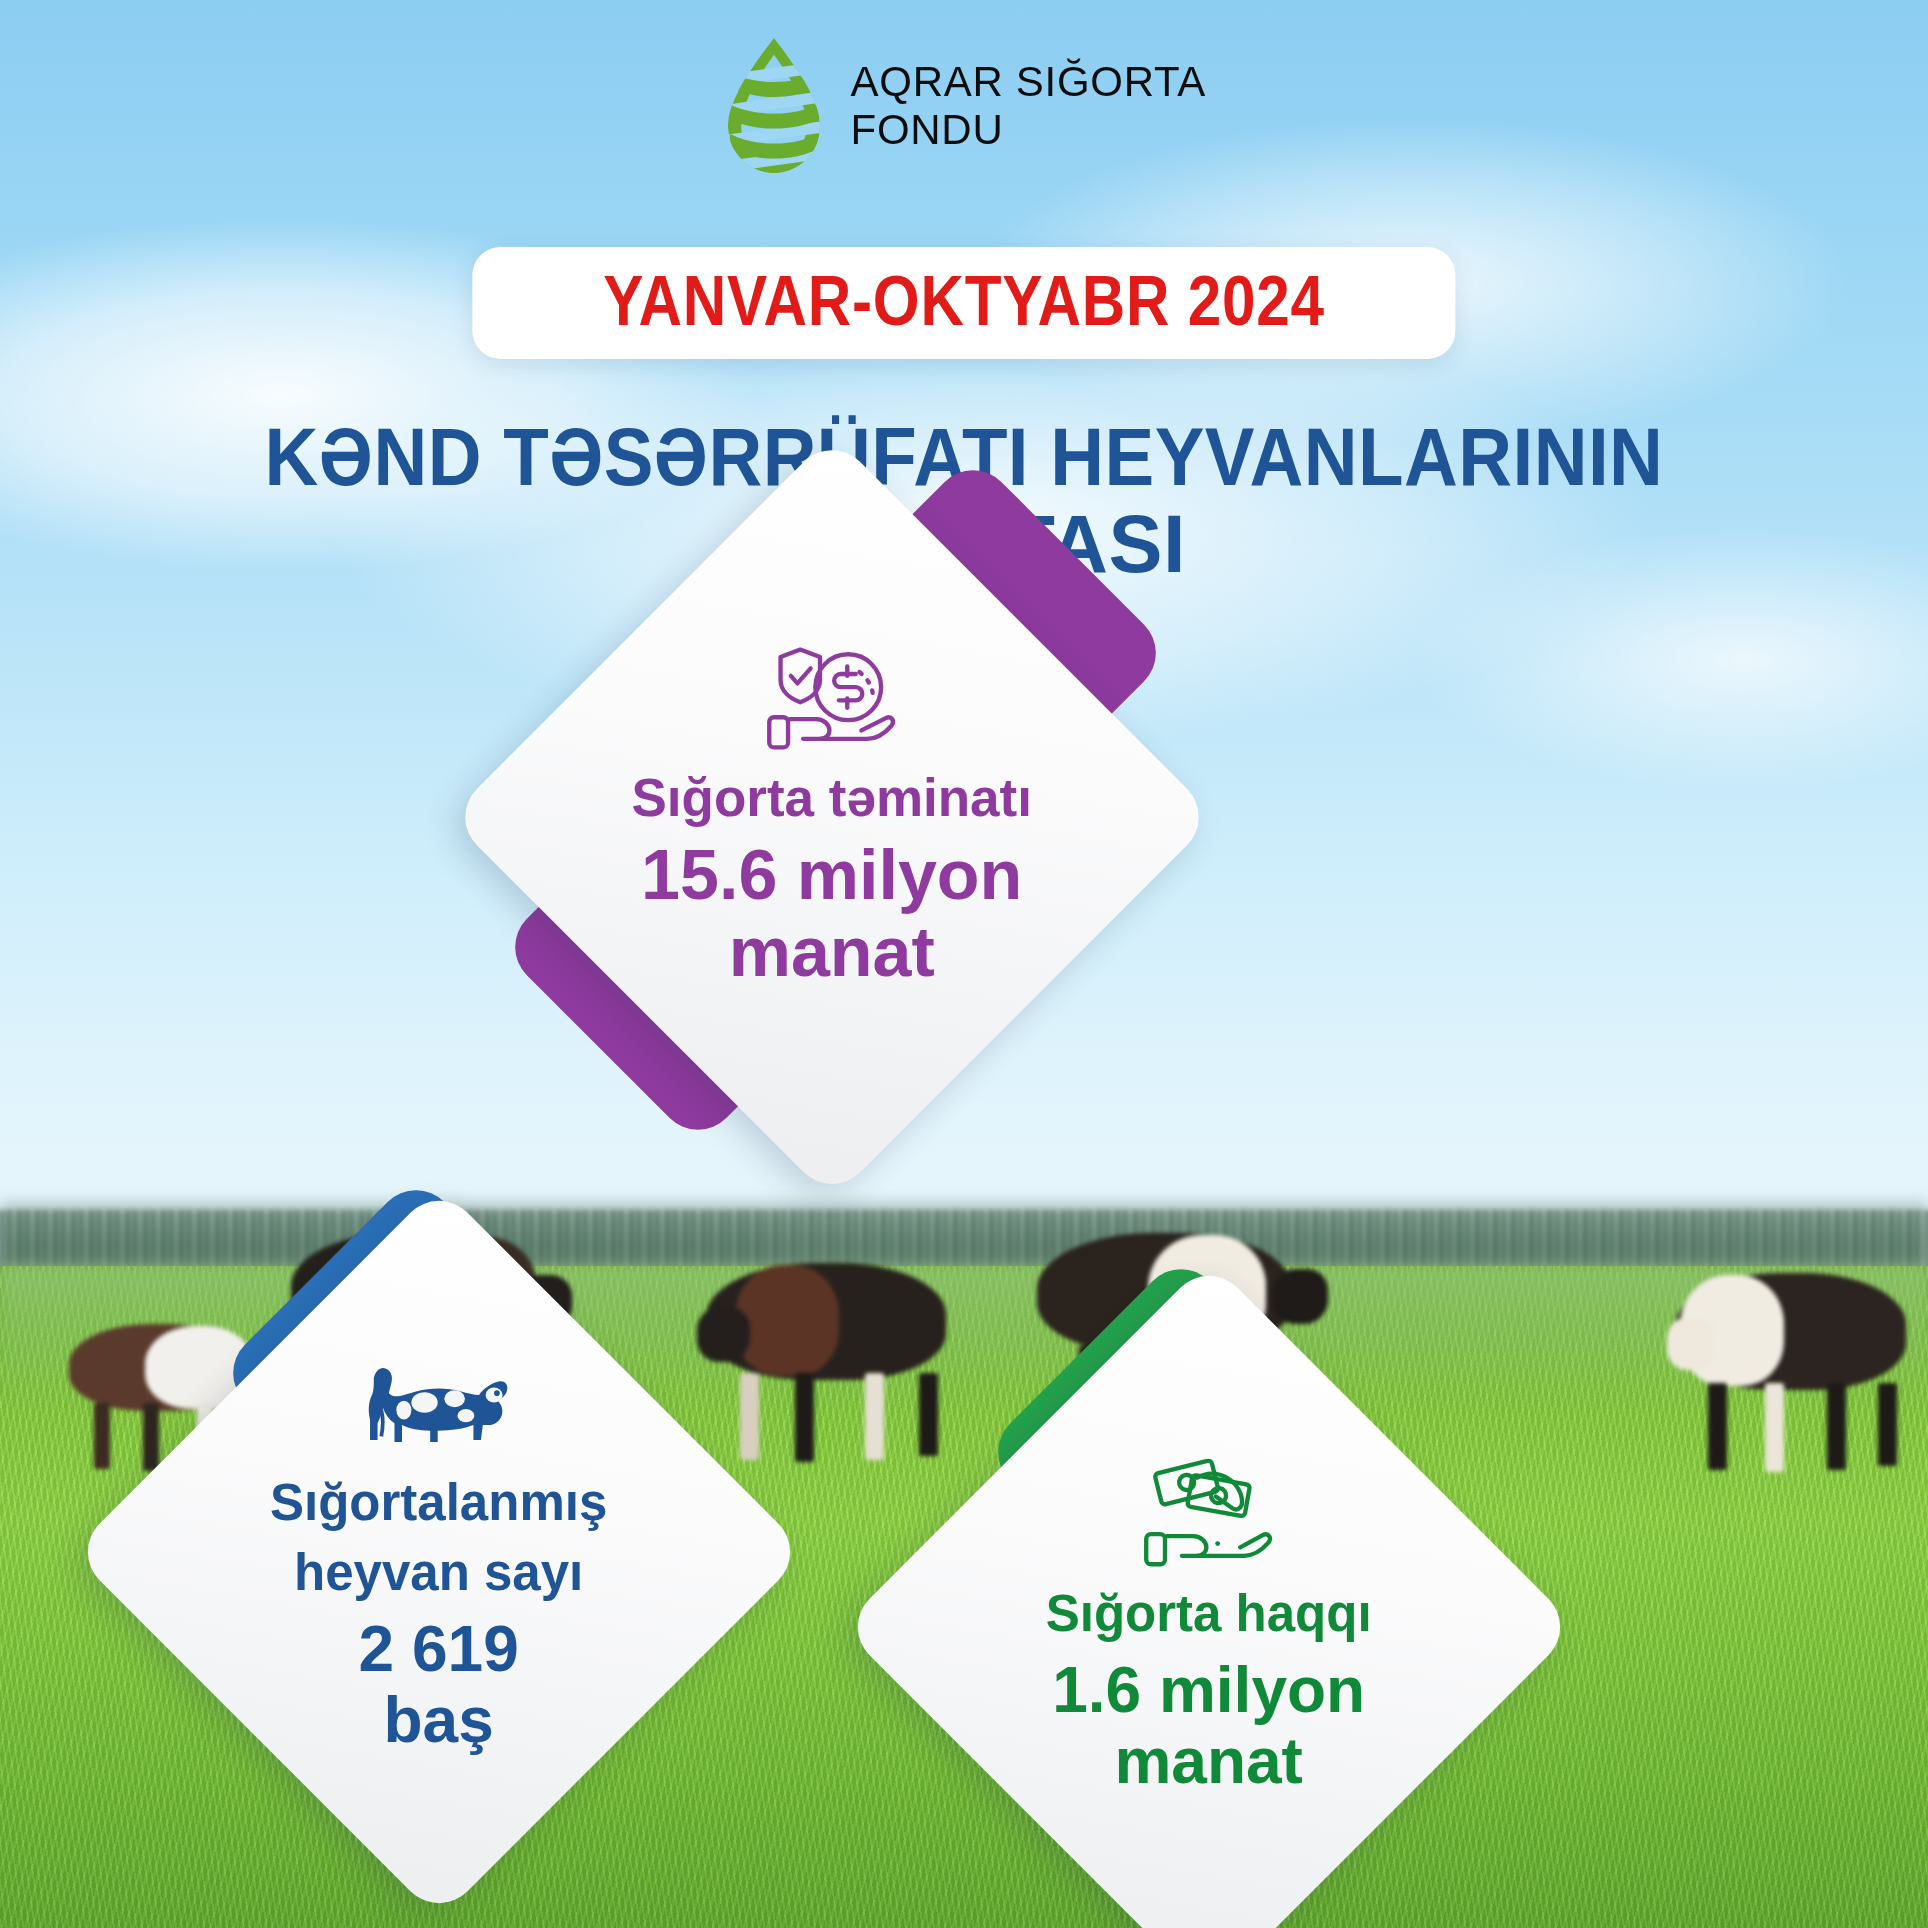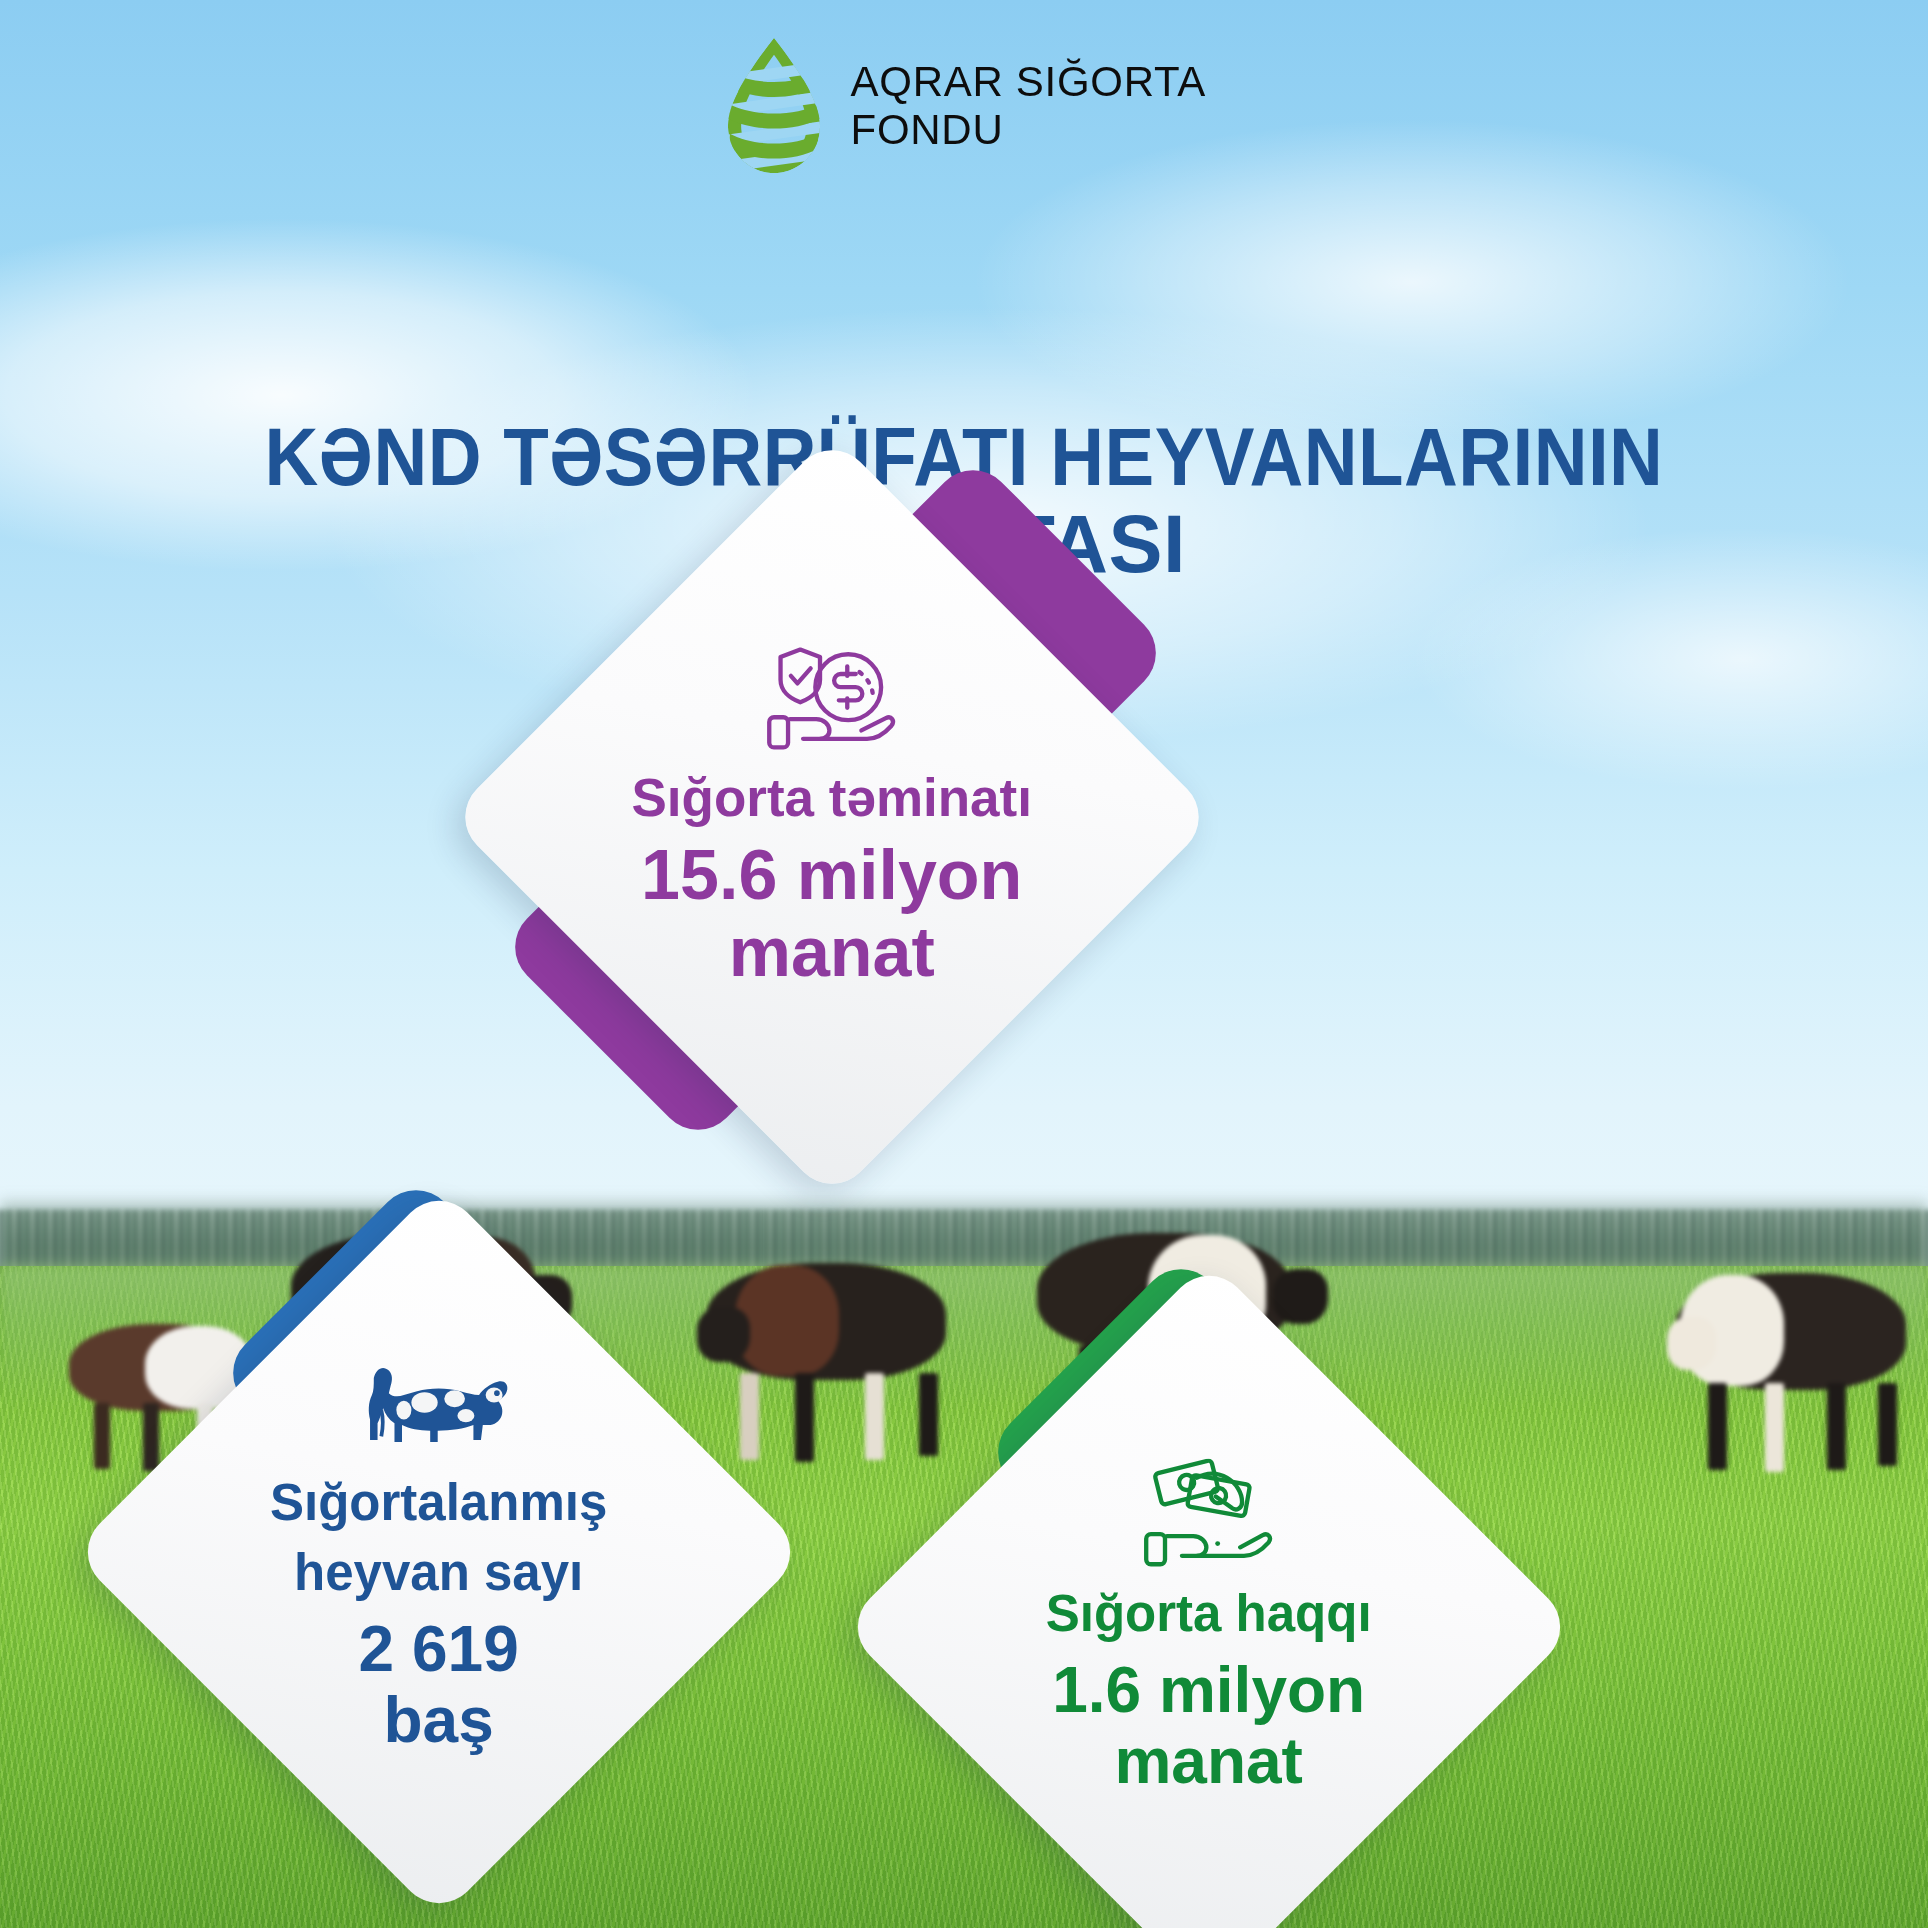--- a/index.html
+++ b/index.html
@@ -256,20 +256,23 @@
         <rect x="-10" y="126" width="130" height="12" fill="#9ed6f3" transform="rotate(-8 55 132)"></rect>
         <path d="M10 40 C 36 52, 74 52, 100 40 L 100 56 C 74 68, 36 68, 10 56 Z"></path>
         <path d="M6 72 C 34 86, 76 86, 104 72 L 104 88 C 76 102, 34 102, 6 88 Z"></path>
         <path d="M8 104 C 34 118, 76 118, 102 104 L 102 120 C 76 134, 34 134, 8 120 Z"></path>
       </g>
     </svg>
     <div class="logo-text">AQRAR SIĞORTA
 FONDU</div>
   </div>
 
+  <div class="date-banner">
+    <span>YANVAR-OKTYABR  2024</span>
+  </div>
 
   <h1 class="headline">
     <span class="l1">KƏND TƏSƏRRÜFATI HEYVANLARININ</span>
     <span class="l2">SIĞORTASI</span>
   </h1>
 
   <div class="accent" id="acc-purple-a"></div>
   <div class="accent" id="acc-purple-b"></div>
   <div class="card" id="card-purple">
     <div class="card-inner">

